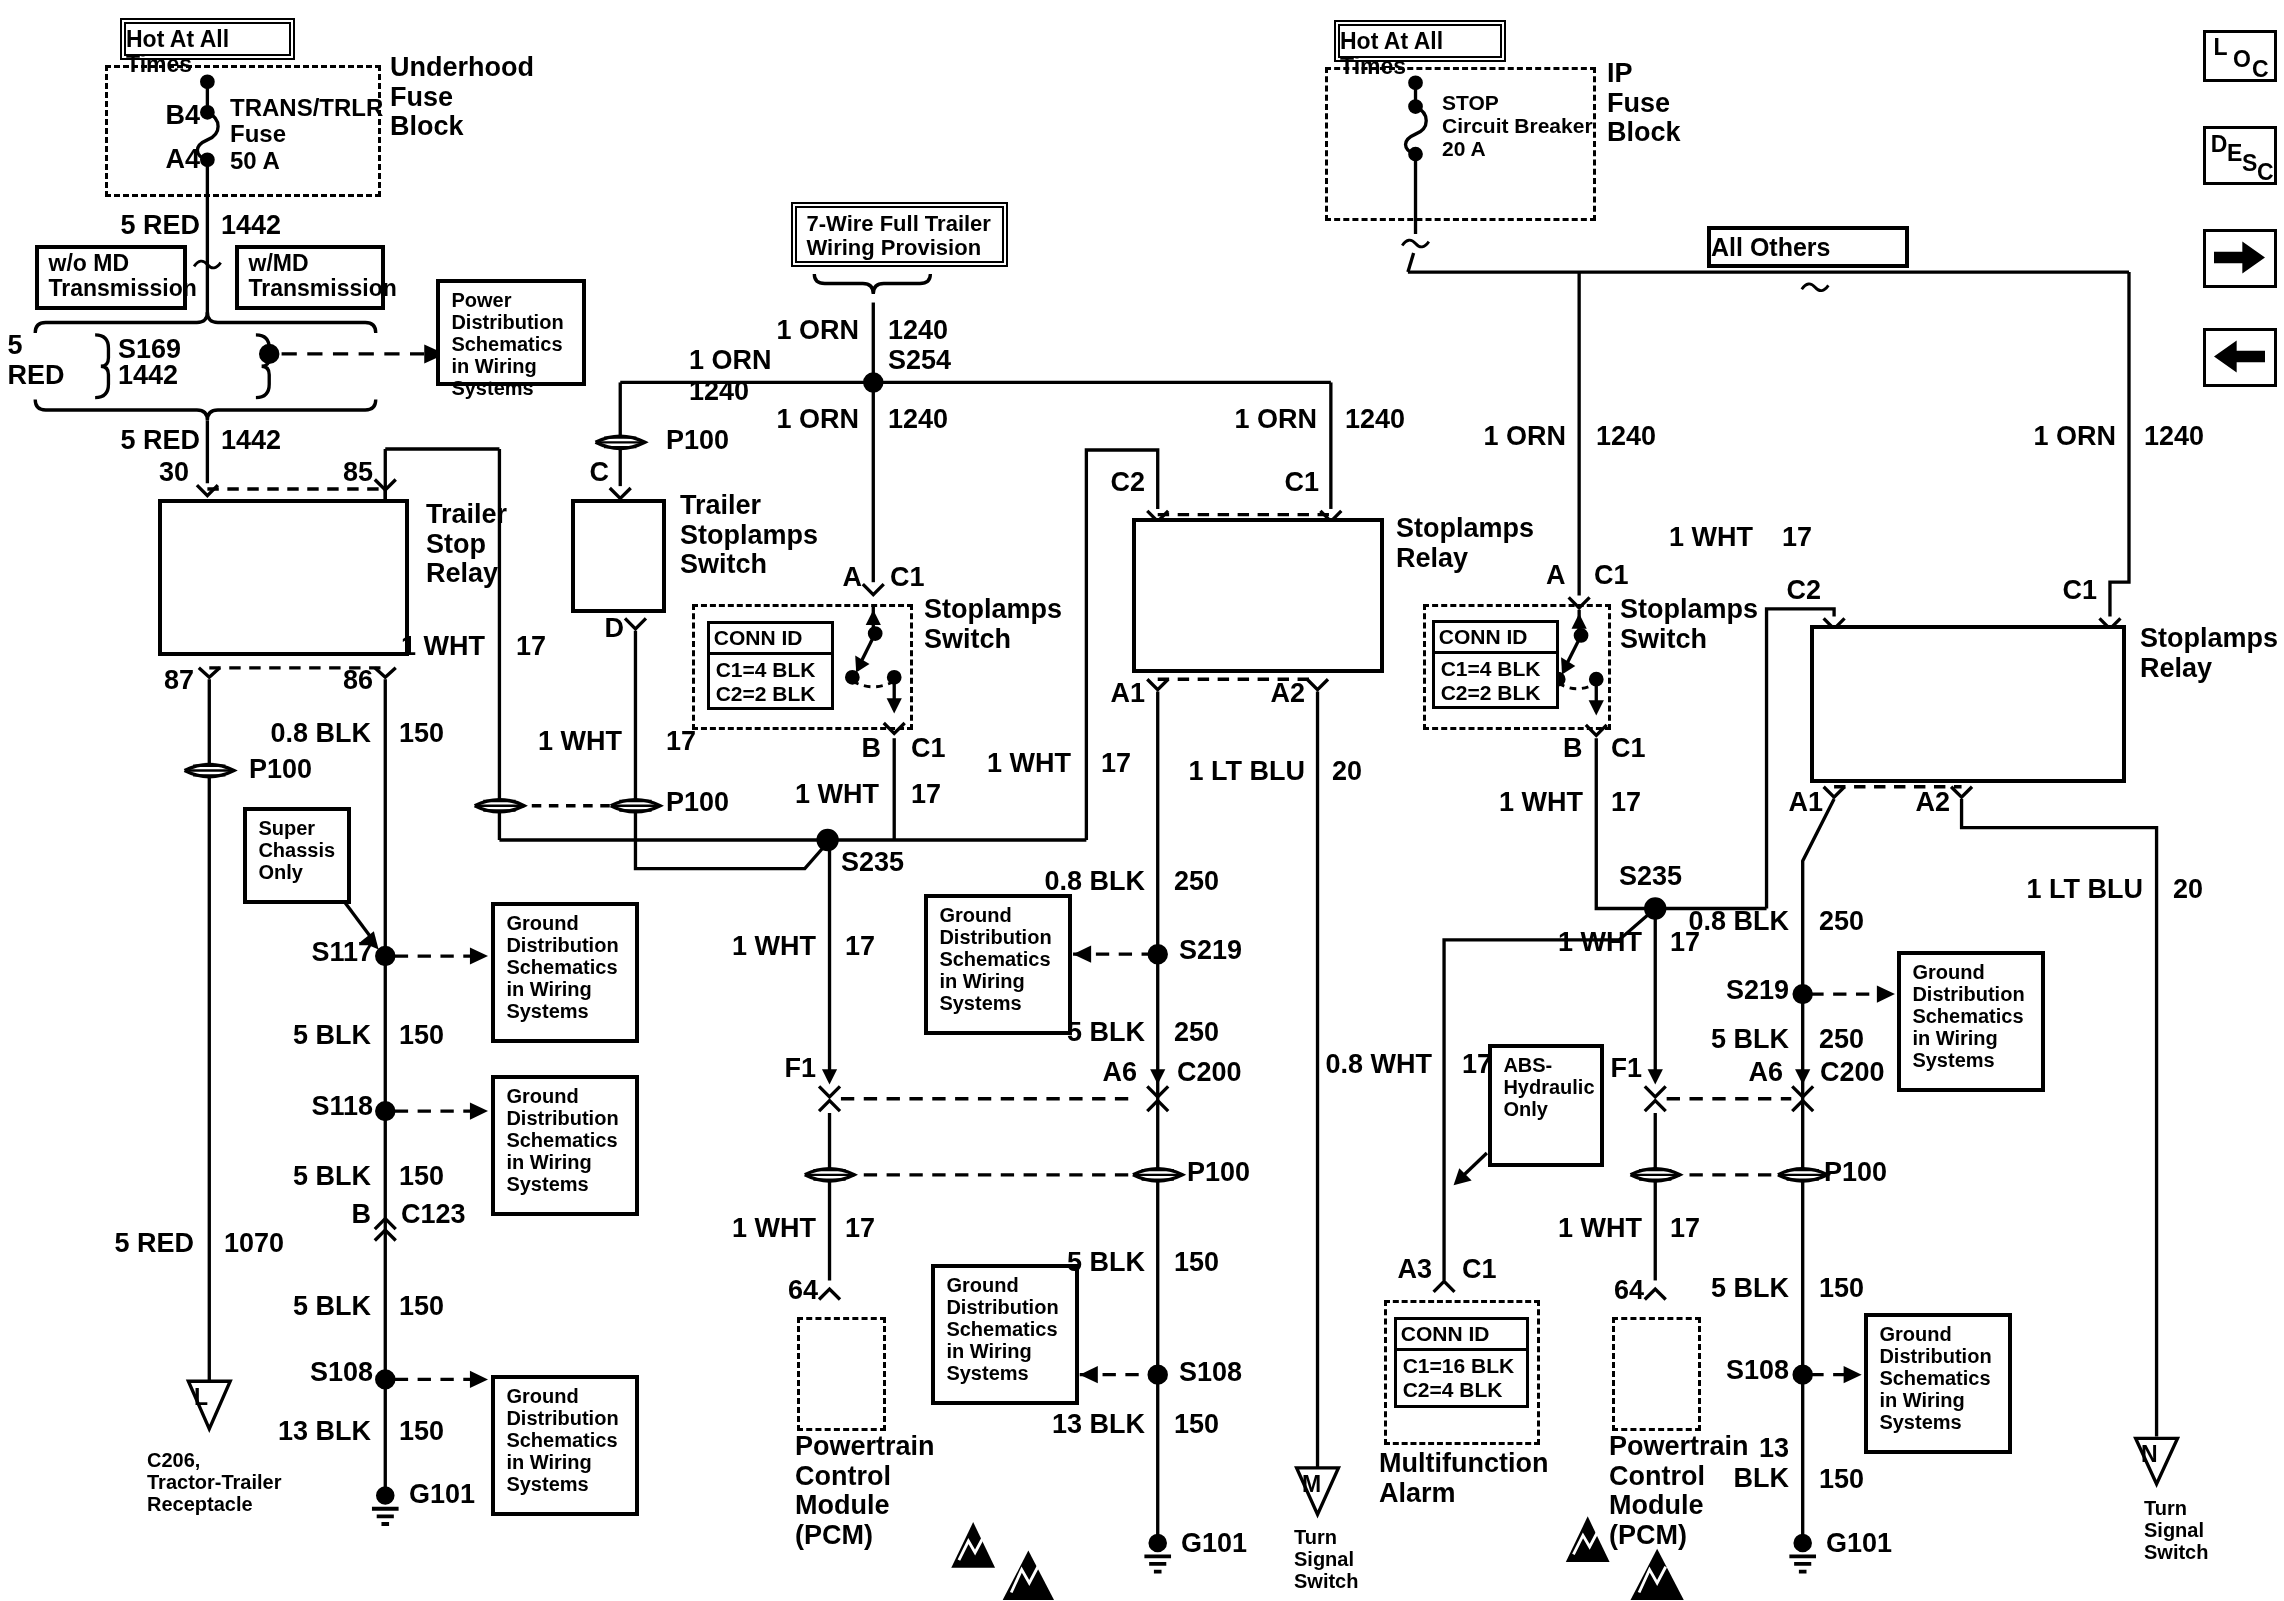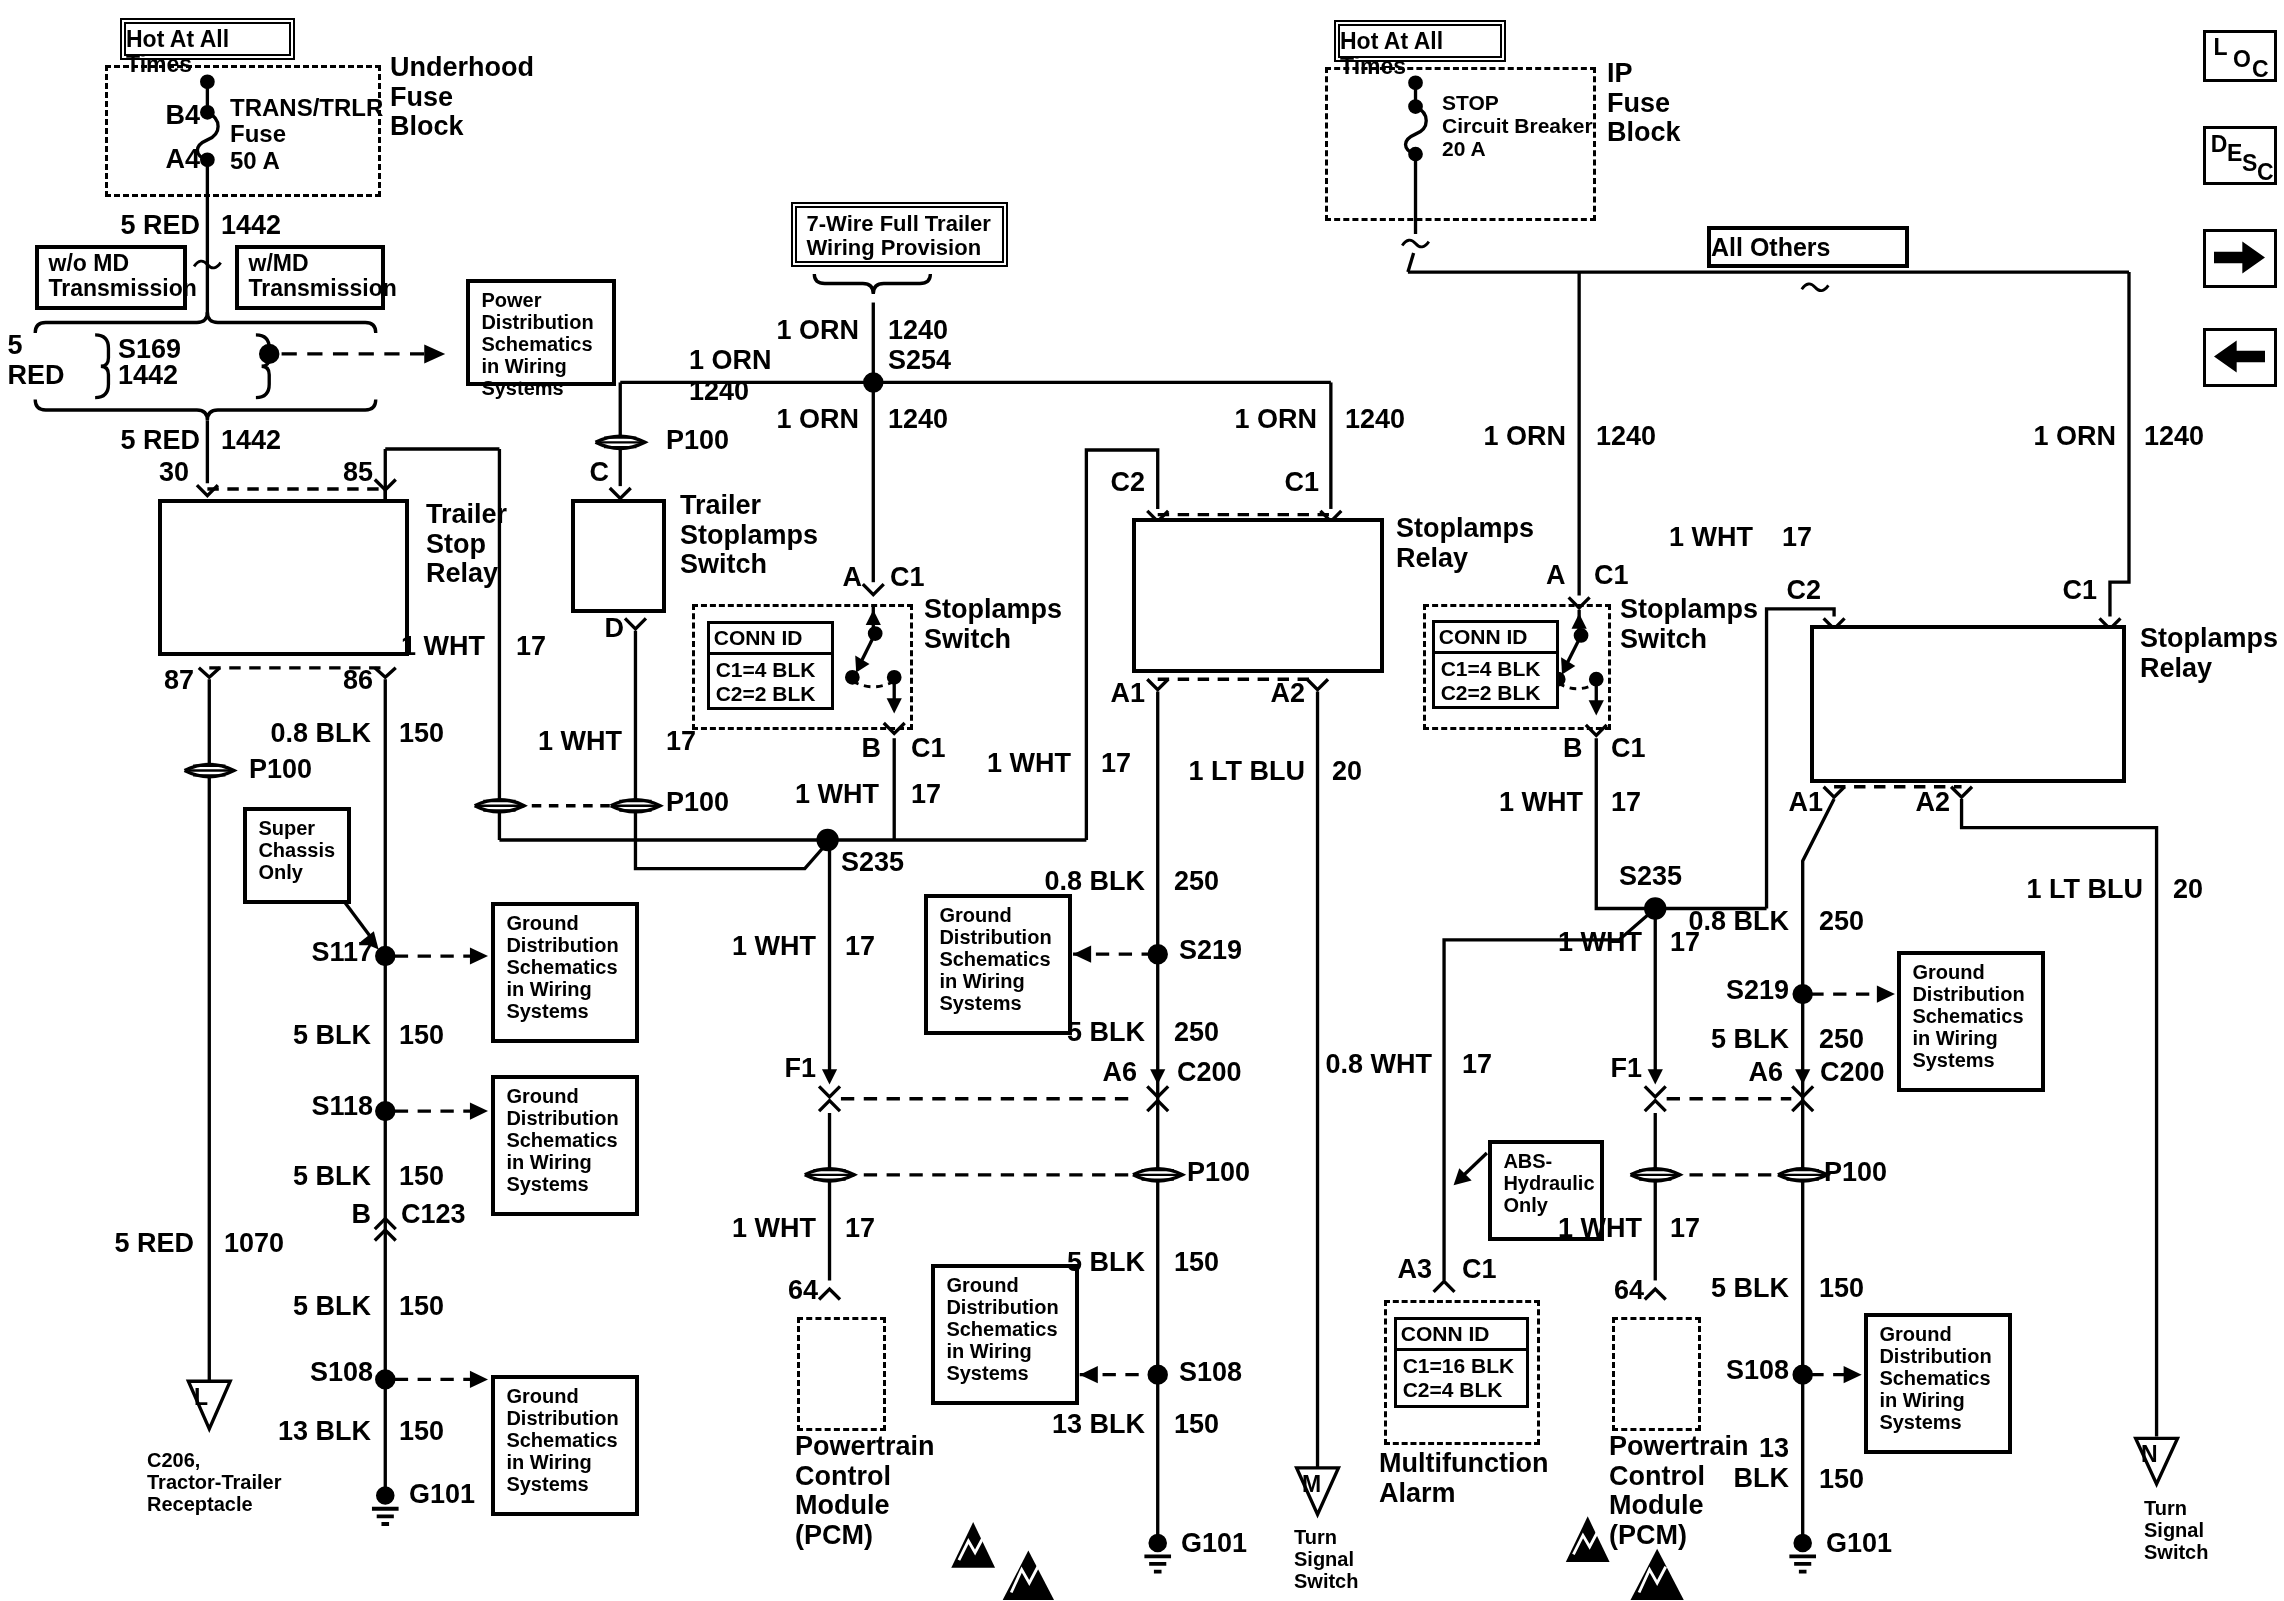--- a/index.html
+++ b/index.html
@@ -333,21 +333,21 @@
     </div>
 <div class="bd" style="left:105px;top:65px;width:276px;height:132px"></div>
 <div class="bx" style="left:35px;top:245px;width:152px;height:65px">
   <div class="t" style="left:9.5px;top:1.9px;font-size:23px">w/o MD
 Transmission</div>
     </div>
 <div class="bx" style="left:235px;top:245px;width:150px;height:65px">
   <div class="t" style="left:9.5px;top:1.9px;font-size:23px">w/MD
 Transmission</div>
     </div>
-<div class="bx" style="left:466px;top:279px;width:150px;height:107px">
+<div class="bx" style="left:436px;top:279px;width:150px;height:107px">
   <div class="t s" style="left:11.4px;top:5.7px">Power
 Distribution
 Schematics
 in Wiring
 Systems</div>
     </div>
 <div class="b2" style="left:795px;top:206px;width:209px;height:57px">
   <div class="t" style="left:9.5px;top:3.8px;font-size:22px">7-Wire Full Trailer
 Wiring Provision</div>
     </div>
@@ -416,21 +416,21 @@
 in Wiring
 Systems</div>
     </div>
 <div class="bx" style="left:1864px;top:1313px;width:148px;height:141px">
   <div class="t s" style="left:11.4px;top:5.7px">Ground
 Distribution
 Schematics
 in Wiring
 Systems</div>
     </div>
-<div class="bx" style="left:1488px;top:1140px;width:116px;height:101px">
+<div class="bx" style="left:1488px;top:1044px;width:116px;height:123px">
   <div class="t s" style="left:11.4px;top:5.7px">ABS-
 Hydraulic
 Only</div>
     </div>
 
 <div class="conn" style="left:707px;top:621px;width:127px;height:89px">
   <div class="hd">CONN ID</div>
   <div class="bo">C1=4 BLK
 C2=2 BLK</div>
     </div>

